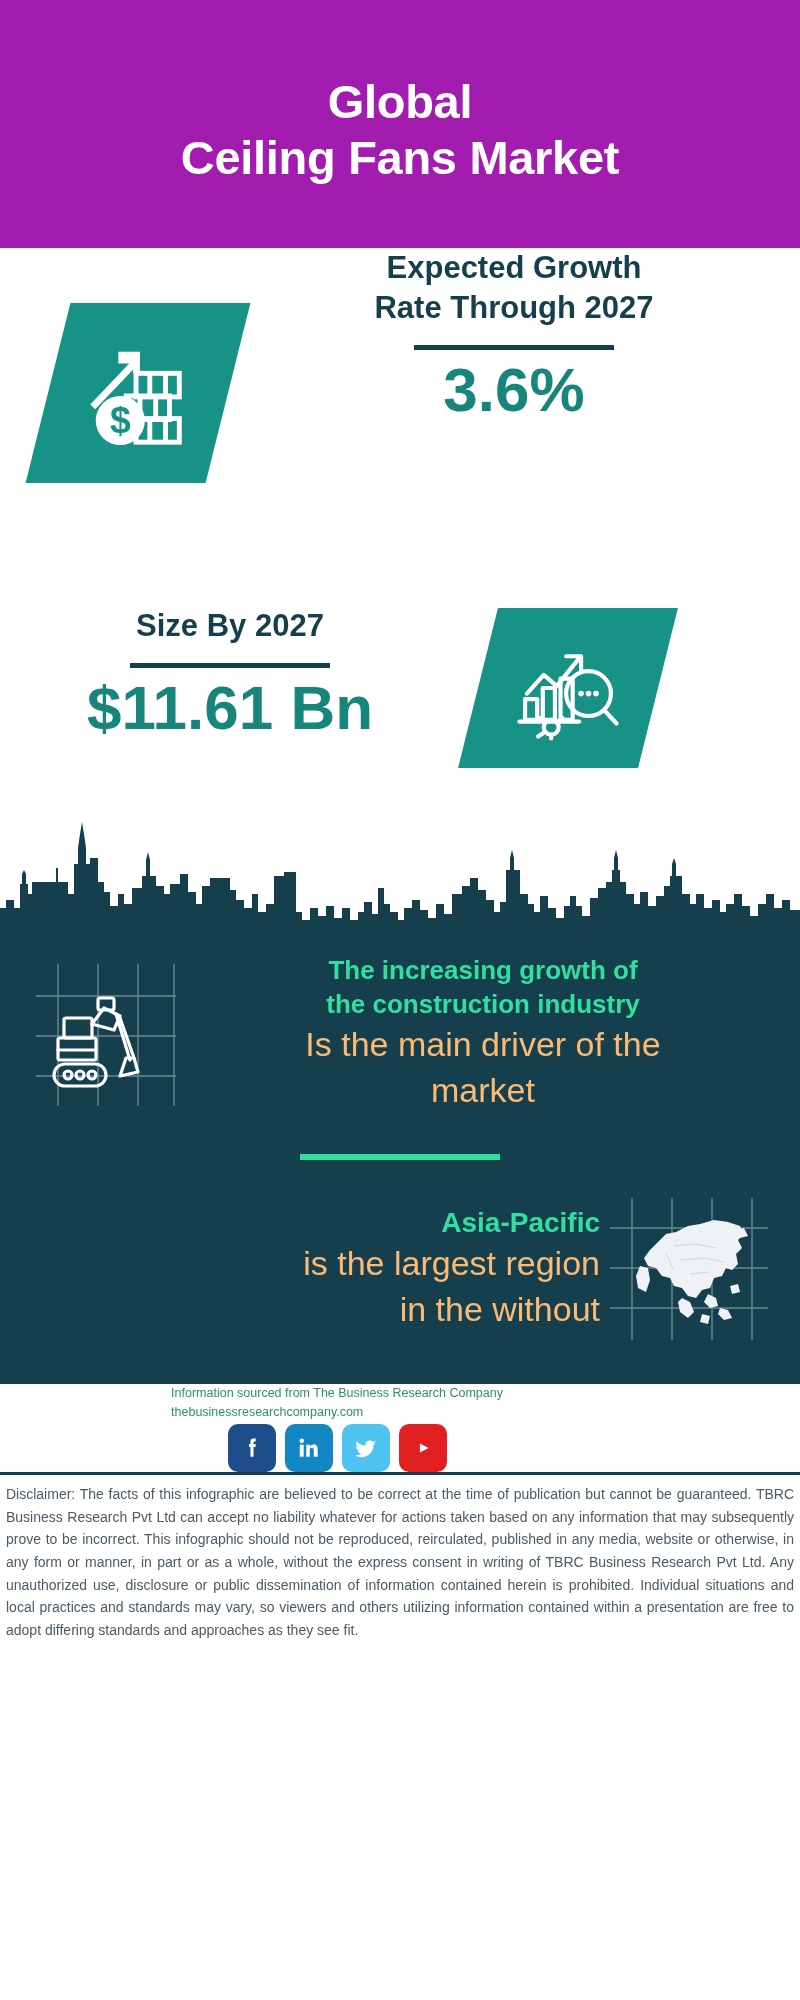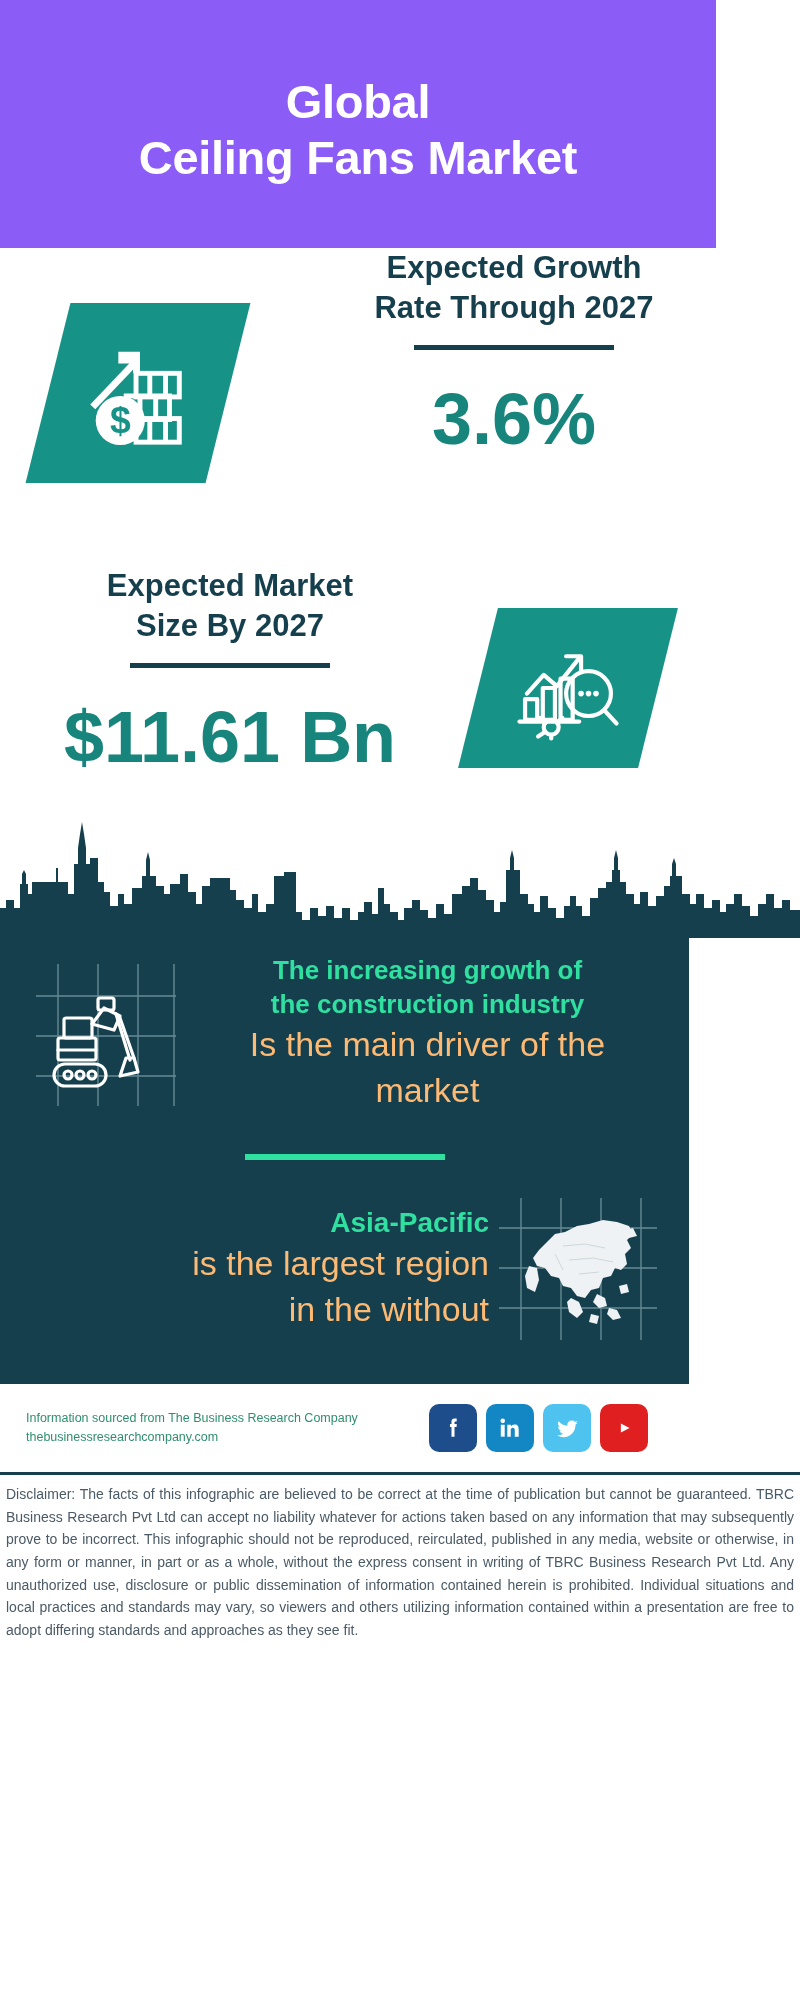--- a/index.html
+++ b/index.html
@@ -9,22 +9,22 @@
     background:#ffffff;
     font-family:"Liberation Sans", sans-serif;
     overflow:hidden;
     position:relative;
   }
 
   .page { width:800px; height:2000px; position:relative; background:#ffffff; }
 
   
   .header {
-    width:716px; height:248px;
-    background:#8b5cf6;
+    width:800px; height:248px;
+    background:#a21caf;
     display:flex; flex-direction:column;
     align-items:center; justify-content:center;
     padding-top:11px;
   }
   .header h1 {
     color:#ffffff;
     font-size:47px;
     font-weight:bold;
     line-height:1.18;
     text-align:center;
@@ -56,25 +56,24 @@
   .stat-title {
     color:#163f4d;
     font-size:31px;
     font-weight:bold;
     line-height:1.28;
     text-align:center;
   }
   .rule-dark { width:200px; height:5px; background:#163f4d; margin:18px 0 6px 0; }
   .stat-value {
     color:#17857c;
-    font-size:72px;
+    font-size:62px;
     font-weight:bold;
     line-height:1.1;
     text-align:center;
-    margin-top:24px;
   }
 
   
   .stat2 {
     position:relative;
     width:800px; height:260px;
     display:flex; align-items:flex-start;
   }
   .stat2-text {
     width:460px;
@@ -82,21 +81,21 @@
     align-items:center;
     padding-top:18px;
   }
   .stat2-icon-wrap { flex:1; display:flex; justify-content:flex-start; padding-top:22px; padding-left:18px;}
 
   
   .dark-wrap { position:relative; width:800px; }
   .skyline { display:block; width:800px; height:130px; margin-bottom:-2px; }
   .dark-body {
     background:#163f4d;
-    width:689px;
+    width:800px;
     padding:4px 0 30px 0;
   }
 
   .driver-row {
     display:flex; align-items:center;
     padding:14px 26px 6px 26px;
   }
   .grid-icon-box { width:160px; height:160px; flex:0 0 160px; position:relative; }
   .driver-text { flex:1; text-align:center; padding-left:6px; }
   .green-head {
@@ -123,20 +122,21 @@
     color:#2fe0a0; font-size:28px; font-weight:bold; line-height:1.3;
   }
   .map-box { width:170px; height:150px; flex:0 0 170px; position:relative; }
 
   
   .footer {
     width:674px; height:88px;
     background:#ffffff;
     display:flex; align-items:center;
     padding:0 26px;
+    flex-direction:column;
   }
   .src-text { flex:1; }
   .src-text div {
     color:#2f8f6d; font-size:12.5px; line-height:1.55;
   }
   .socials { display:flex; gap:9px; align-items:center; }
   .sbtn {
     width:48px; height:48px; border-radius:10px;
     display:flex; align-items:center; justify-content:center;
   }
@@ -196,21 +196,21 @@
         <span>Rate Through 2027</span>
       </div>
       <div class="rule-dark"></div>
       <div class="stat-value">3.6%</div>
     </div>
   </div>
 
   <div class="stat2">
     <div class="stat2-text">
       <div class="stat-title">
-        <span>Expected Market</span><br>
+        <br>
         <span>Size By 2027</span>
       </div>
       <div class="rule-dark"></div>
       <div class="stat-value">$11.61 Bn</div>
     </div>
     <div class="stat2-icon-wrap">
       <div class="paral paral-2">
         <div class="paral-inner">
           <svg width="112" height="112" viewBox="0 0 120 120">
             <g fill="none" stroke="#ffffff" stroke-width="4.5" stroke-linecap="round" stroke-linejoin="round">

